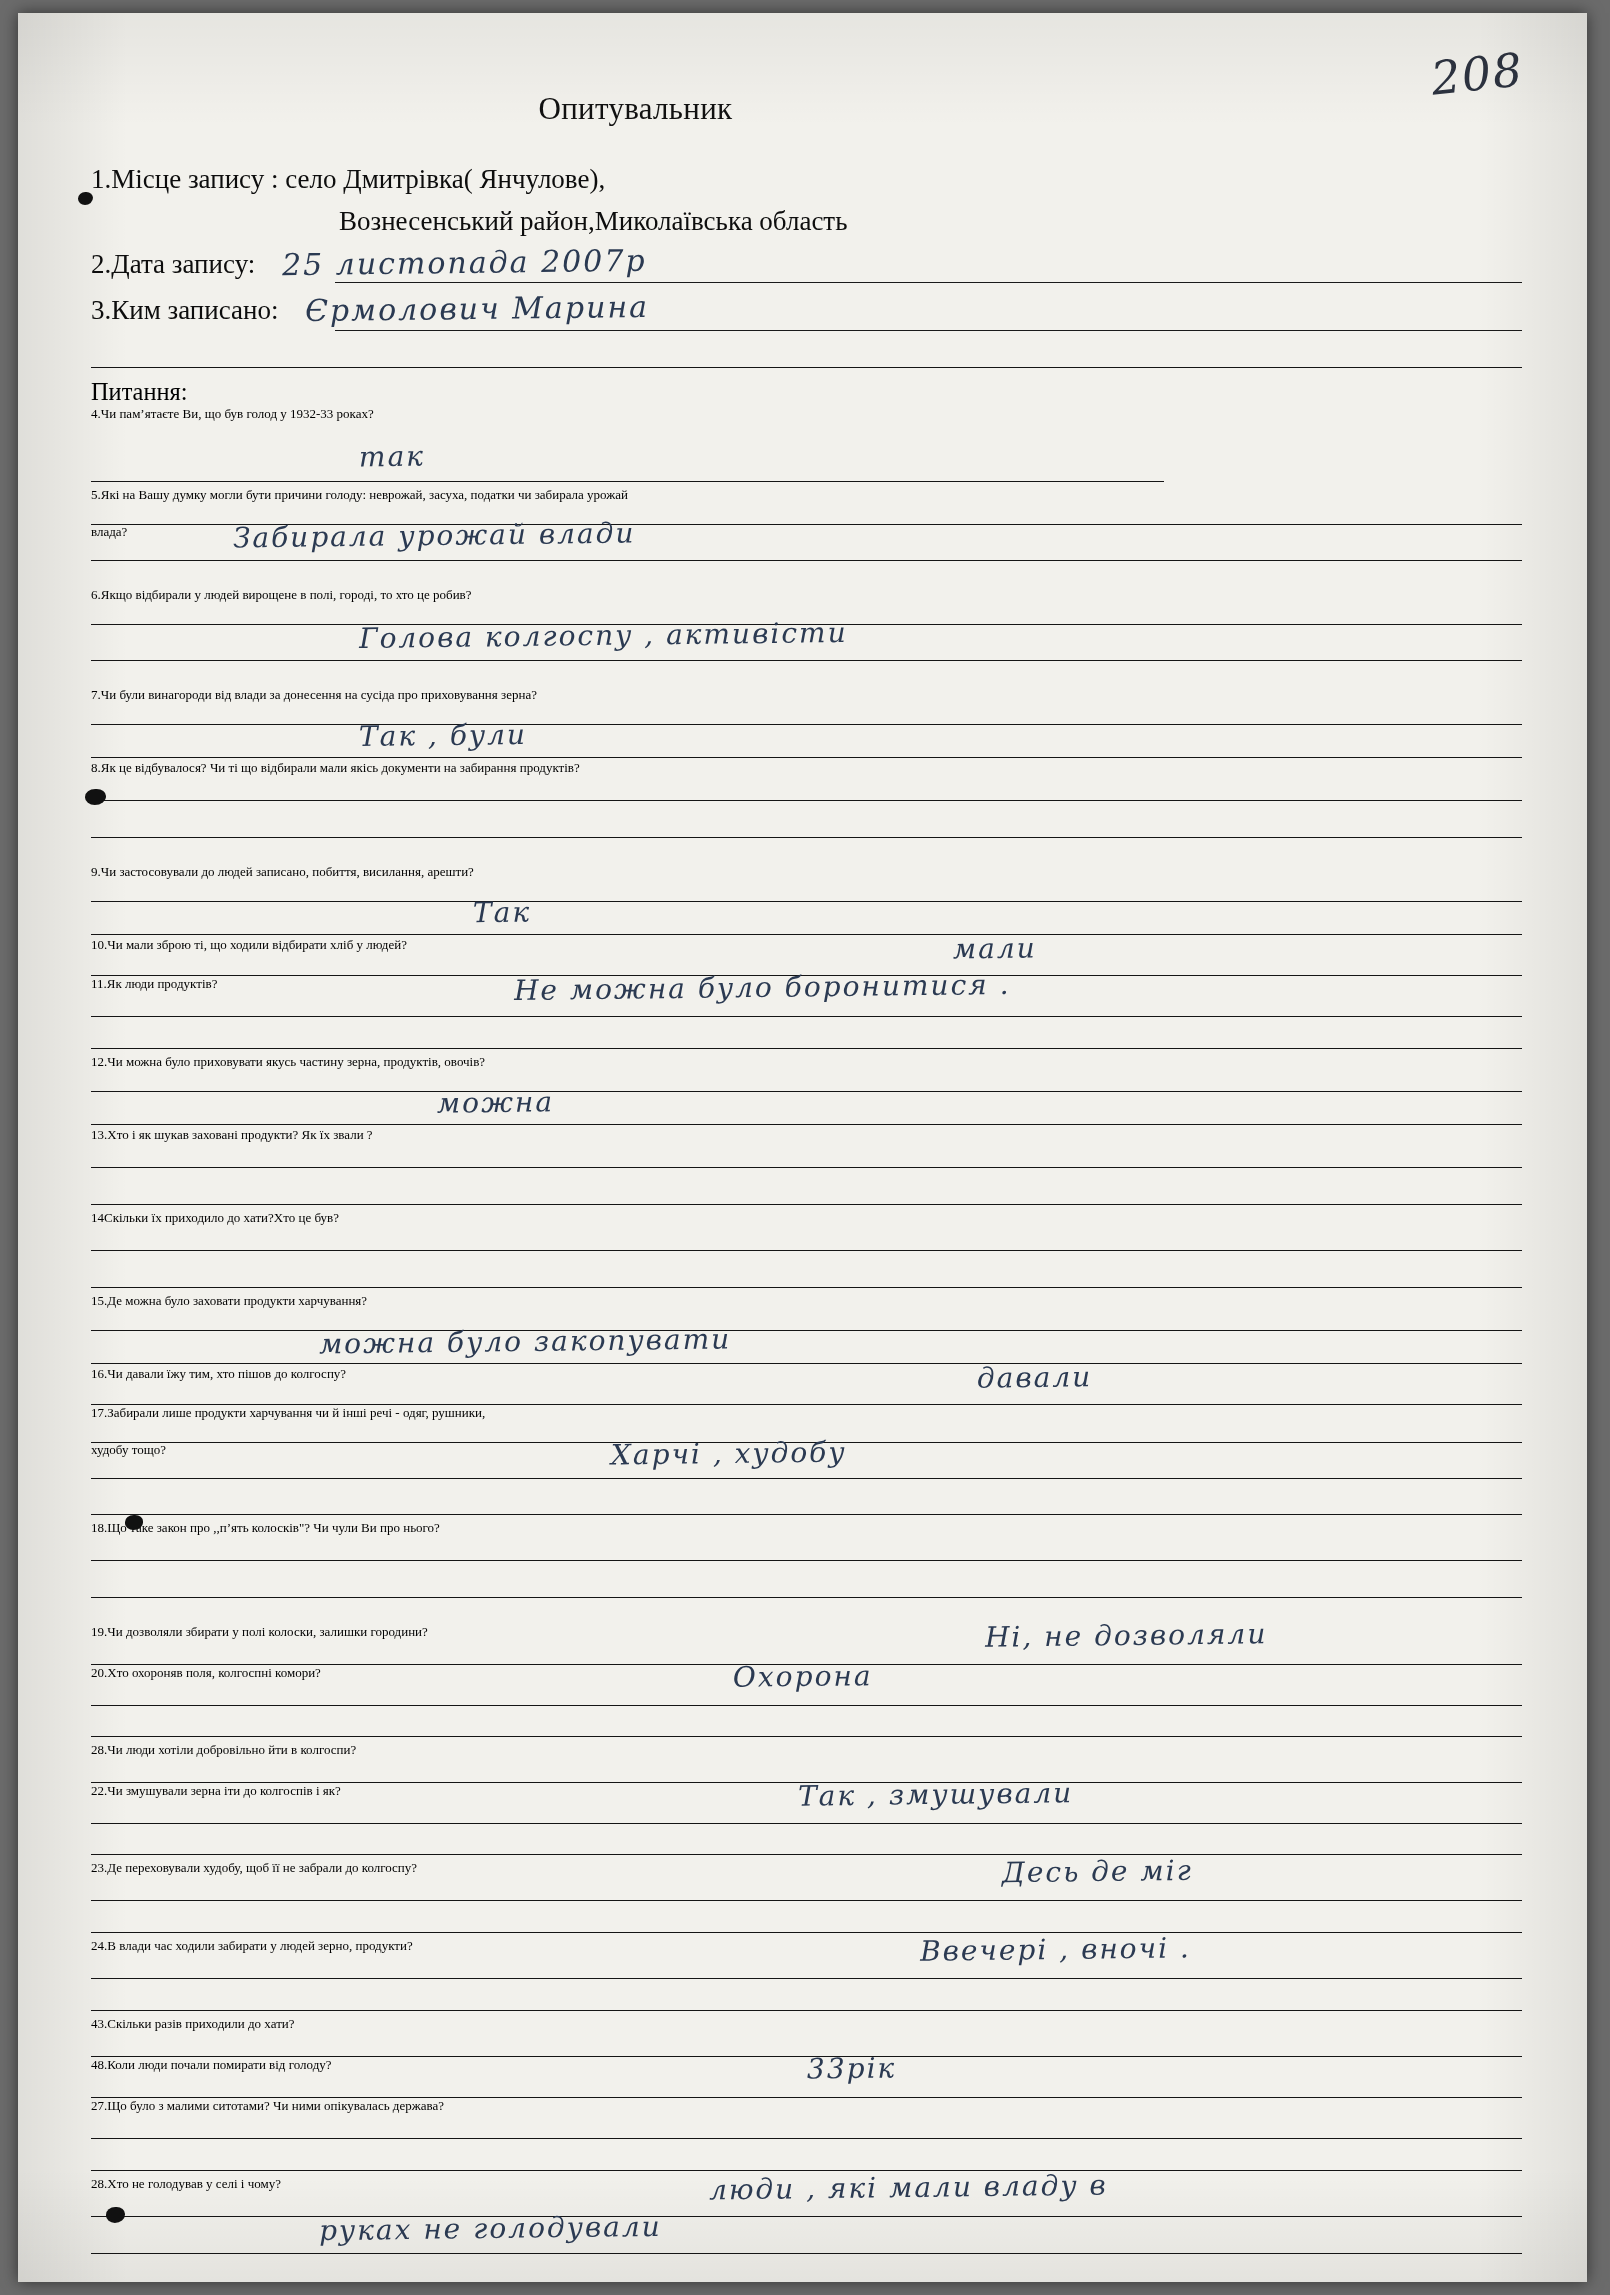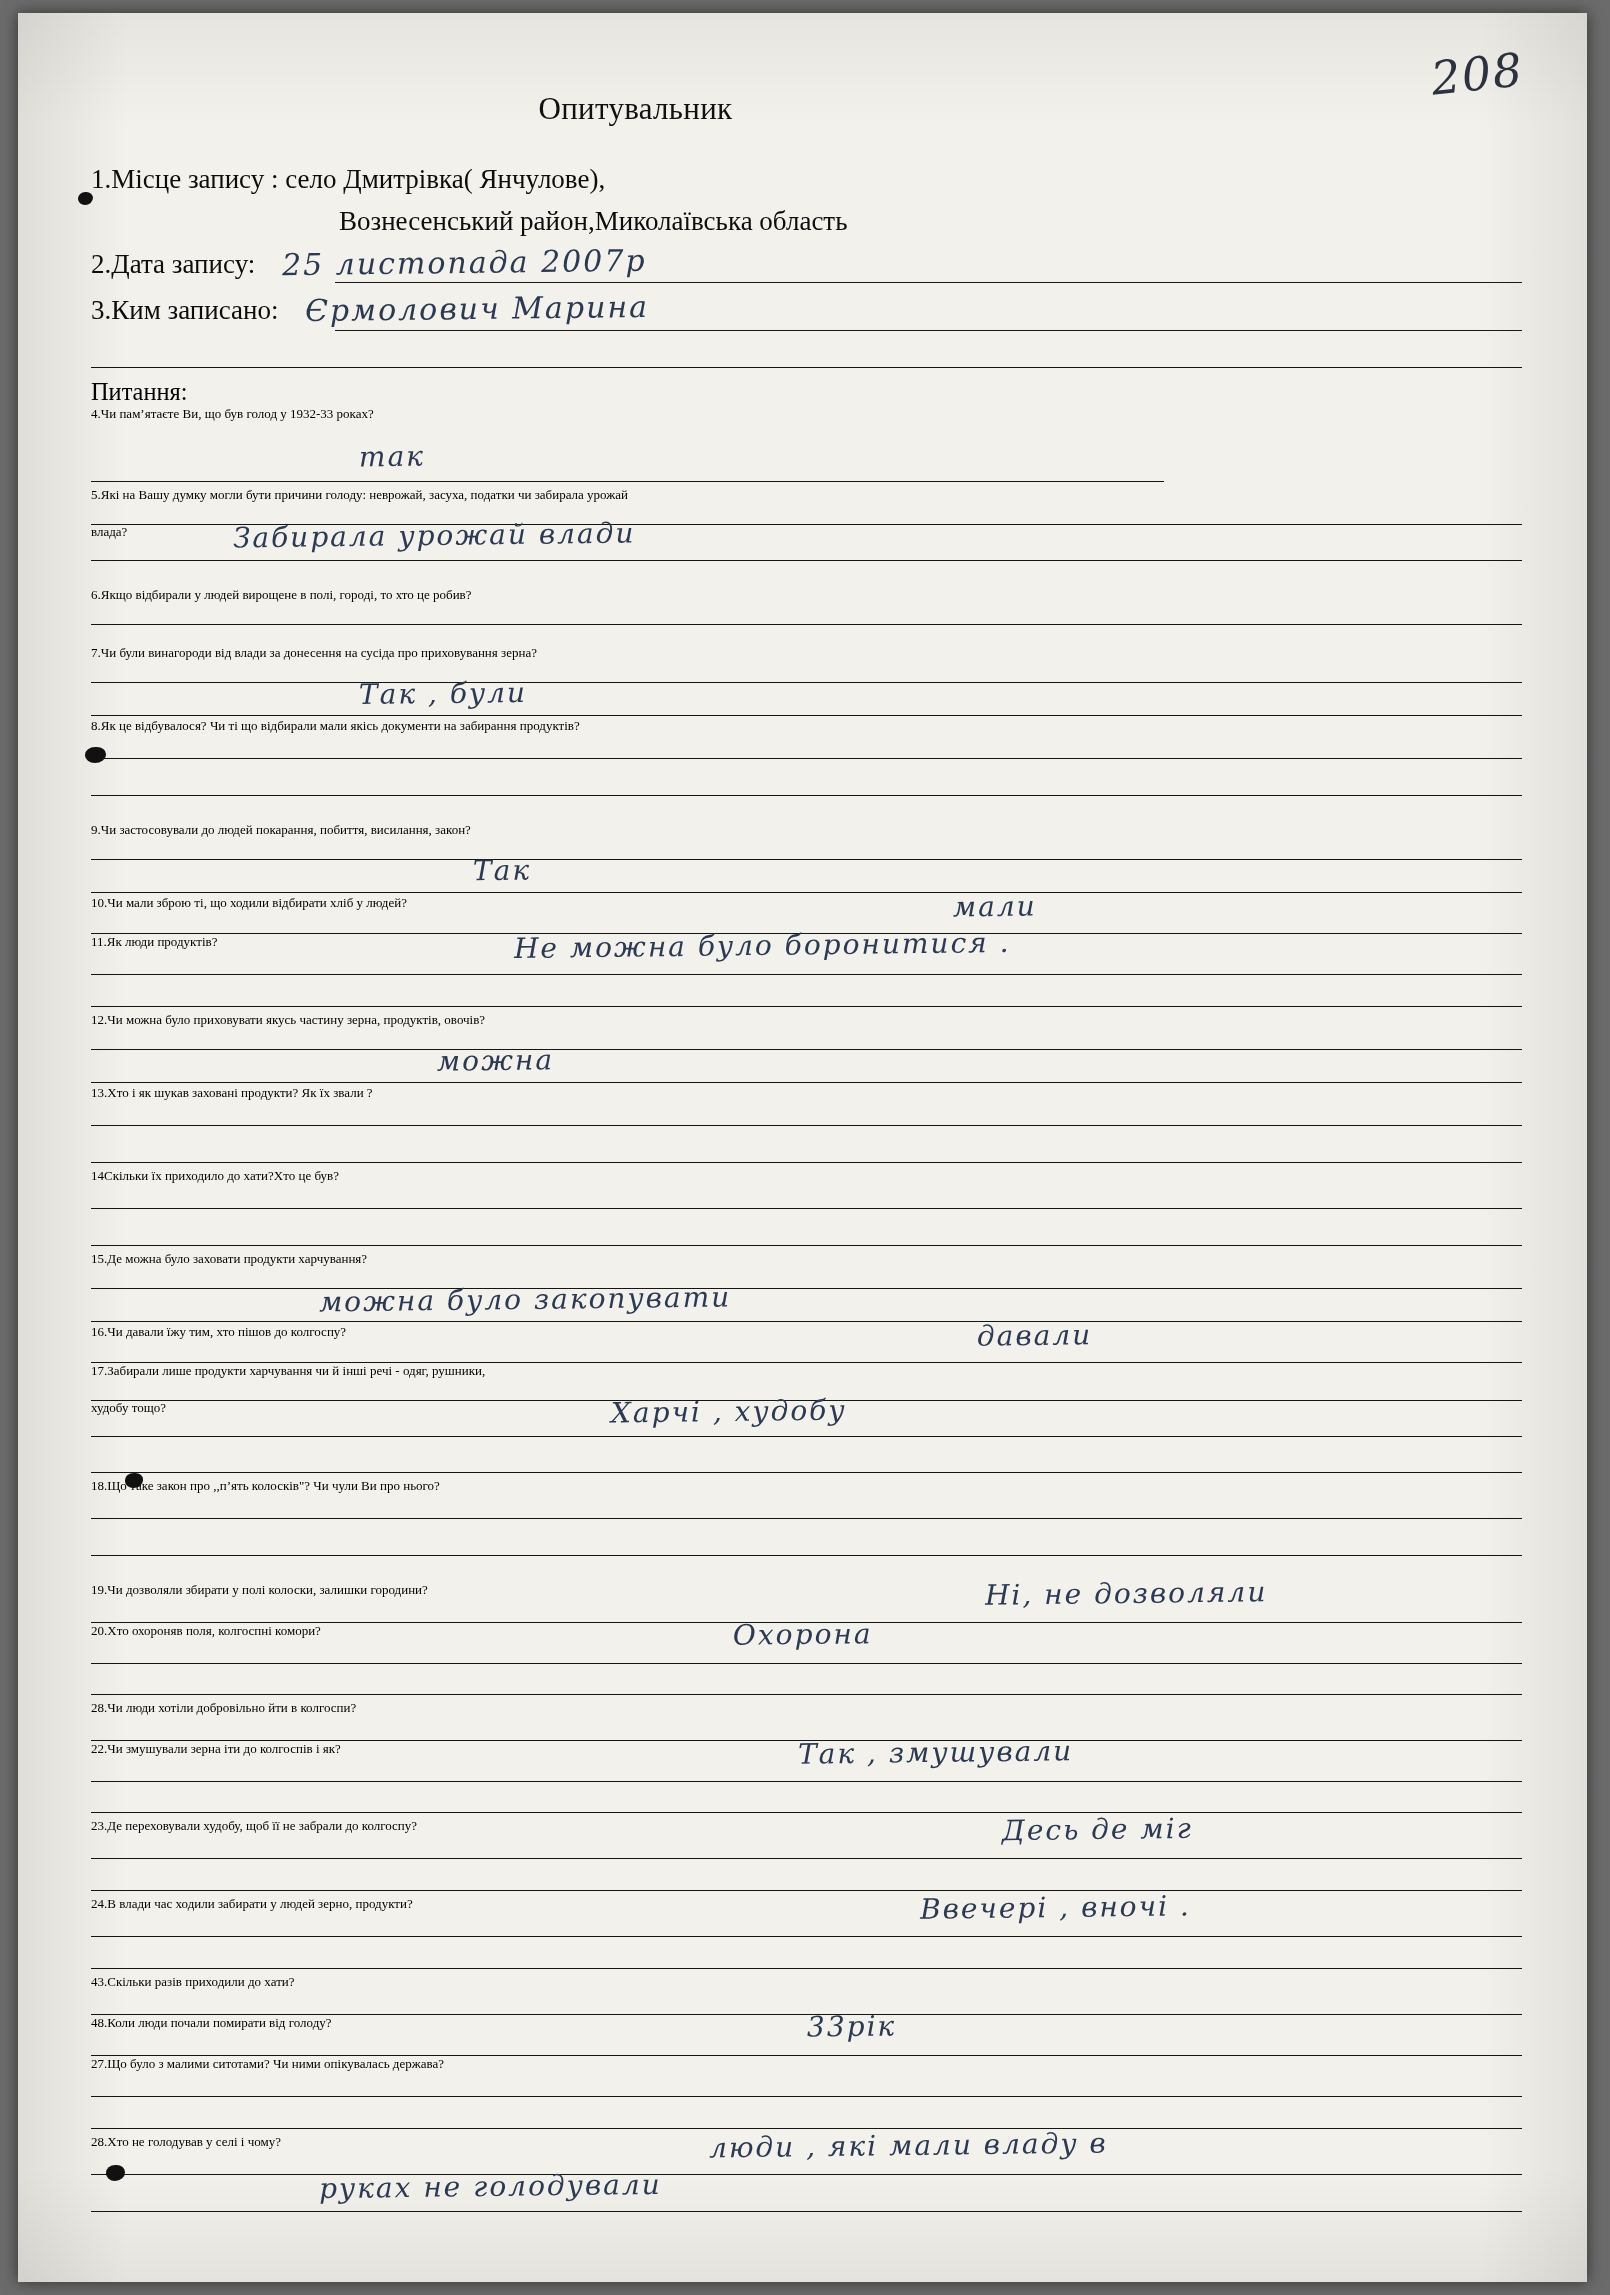--- a/index.html
+++ b/index.html
@@ -192,20 +192,24 @@
       <span class="ans hw" style="left:142px;">Забирала  урожай влади</span>
       <span class="underline-full"></span>
     </div>
 
     <div class="sep"></div>
 
     <div class="qrow" style="height:37px;">
       <span class="qtext"><span>6.</span><span>Якщо відбирали у людей вирощене в полі, городі, то хто це робив?</span></span>
       <span class="underline-full" style="bottom:-1.6px;"></span>
     </div>
+    <div class="qrow">
+      <span class="ans hw" style="left:268px;">Голова  колгоспу , активісти</span>
+      <span class="underline-full"></span>
+    </div>
 
     <div class="sep"></div>
 
     <div class="qrow" style="height:37px;">
       <span class="qtext"><span>7.</span><span>Чи були винагороди від влади за донесення на сусіда про приховування    зерна?</span></span>
       <span class="underline-full" style="bottom:-1.6px;"></span>
     </div>
     <div class="qrow" style="height:36px;">
       <span class="ans hw" style="left:268px;">Так , були</span>
       <span class="underline-full" style="bottom:1.6px;"></span>
@@ -216,21 +220,21 @@
       <span class="underline-full" style="bottom:0px;"></span>
       <span class="blot" style="left:-6.5px; top:29px; width:21px; height:16.3px;"></span>
     </div>
     <div class="blank-row">
       <span class="underline-full"></span>
     </div>
 
     <div class="sep"></div>
 
     <div class="qrow" style="height:37px;">
-      <span class="qtext"><span>9.</span><span>Чи застосовували до людей покарання, побиття, висилання, закон?</span></span>
+      <span class="qtext"><span>9.</span><span>Чи застосовували до людей записано, побиття, висилання, арешти?</span></span>
       <span class="underline-full" style="bottom:-1.6px;"></span>
     </div>
     <div class="qrow" style="height:36px;">
       <span class="ans hw" style="left:382px;">Так</span>
       <span class="underline-full" style="bottom:1.6px;"></span>
     </div>
 
     <div class="qrow" style="height:39px;">
       <span class="qtext"><span>10.</span><span>Чи мали зброю ті, що ходили відбирати хліб у людей?</span></span>
       <span class="ans hw" style="left:862px;">мали</span>

